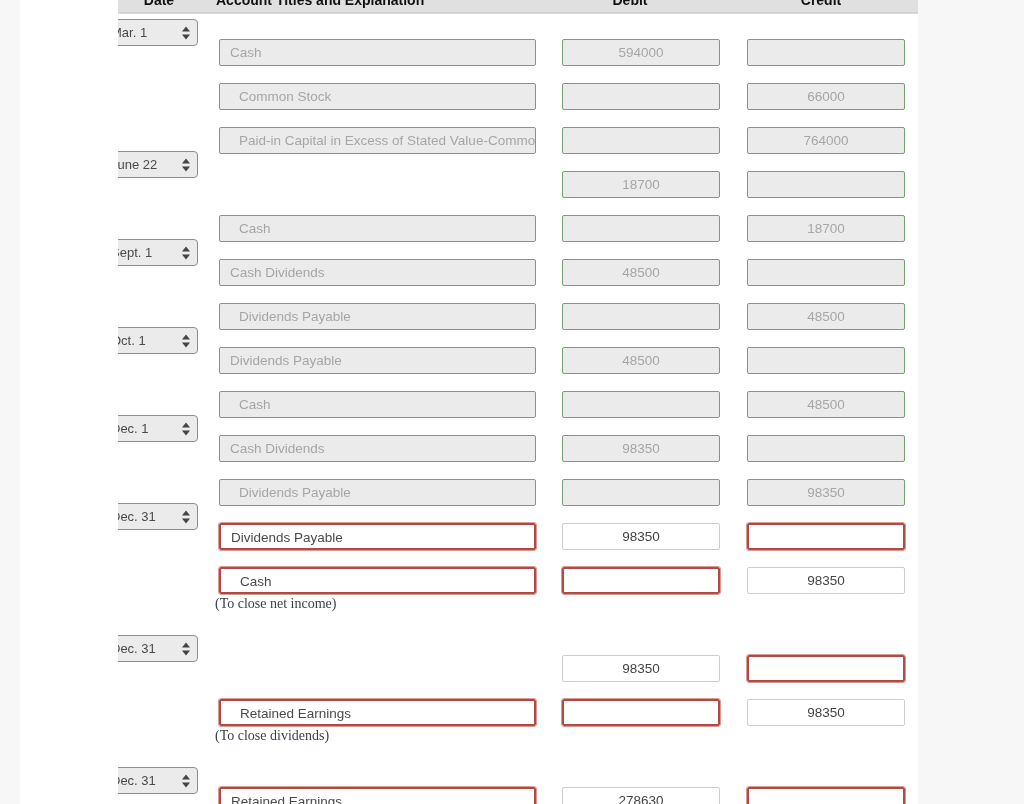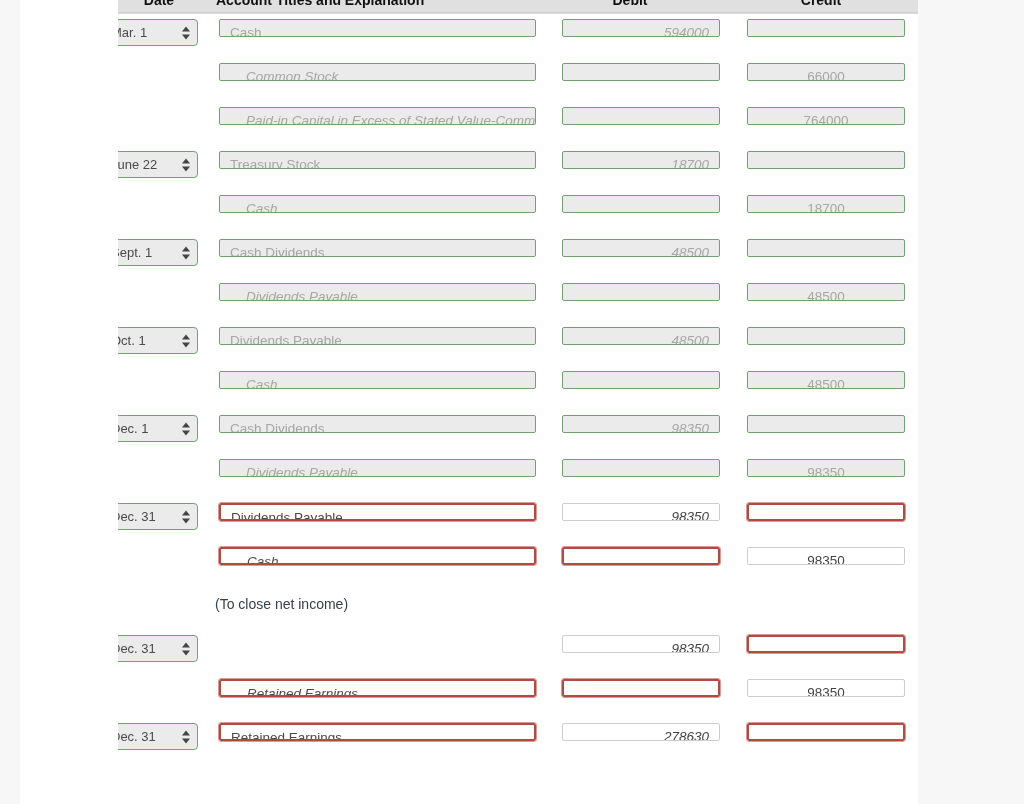--- a/index.html
+++ b/index.html
@@ -36,21 +36,21 @@
   #thead .h-credit { left: 606px; width: 194px; }
   #thead:after {
     content:""; position:absolute; left:0; right:0; bottom:0; height:2px;
     background: linear-gradient(to bottom, rgba(0,0,0,0.10), rgba(0,0,0,0));
   }
 
   
   #tbody { position: absolute; left: 0; top: 14px; width: 918px; }
 
   .jrow { position: relative; height: 44px; }
-  .memo-row { position: relative; height: 44px; }
+  .memo-row { position: relative; height: 44px; font-family: Liberation Serif, serif; }
 
   
   .date-cell { position: absolute; left: 118px; top: 5px; width: 80px; height: 27px; overflow: hidden; }
   .date-sel {
     position: absolute; left: -16px; top: 0; width: 96px; height: 27px;
     background: #ebebeb;
     border: 1px solid #74a074;
     border-radius: 4px;
     font-family: "Liberation Sans", sans-serif;
     font-size: 13px; color: #4a4a4a;
@@ -66,32 +66,33 @@
   .date-sel .spin i {
     position: absolute; left: 0; width: 0; height: 0;
     border-left: 4.5px solid transparent; border-right: 4.5px solid transparent;
   }
   .date-sel .spin i.up   { top: 1px;  border-bottom: 5px solid #444; }
   .date-sel .spin i.down { bottom: 1px; border-top: 5px solid #444; }
 
   
   .inp {
     position: absolute;
-    height: 18px;
+    height: 27px;
     border-radius: 2px;
     font-family: "Liberation Sans", sans-serif;
     font-size: 13.5px;
     line-height: 25px;
     padding: 0 10px;
     white-space: nowrap;
     overflow: hidden;
+    margin-top: 20px;
   }
   .acct { left: 219px; width: 317px; top: 5px; text-align: left; }
-  .acct.indent { padding-left: 26px; font-style: italic; }
-  .deb  { left: 562px; width: 158px; top: 5px; text-align: right; font-style: italic; }
+  .acct.indent { padding-left: 19px; }
+  .deb  { left: 562px; width: 158px; top: 5px; text-align: center; }
   .cre  { left: 747px; width: 158px; top: 5px; text-align: center; }
 
   
   .state-disabled {
     background: #ebebeb;
     border: 1px solid #74a074;
     color: #a6a6a6;
   }
   
   .state-err-filled {
@@ -156,21 +157,20 @@
         <div class="inp deb state-disabled"></div>
         <div class="inp cre state-disabled">764000</div>
       </div>
       <div class="jrow">
         <div class="date-cell">
           <div class="date-sel"><span>June 22</span><span class="spin">
               <i class="up"></i>
               <i class="down"></i>
             </span></div>
         </div>
-        <div class="inp acct state-disabled">Treasury Stock</div>
         <div class="inp deb state-disabled">18700</div>
         <div class="inp cre state-disabled"></div>
       </div>
       <div class="jrow">
         <div class="inp acct state-disabled indent">Cash</div>
         <div class="inp deb state-disabled"></div>
         <div class="inp cre state-disabled">18700</div>
       </div>
       <div class="jrow">
         <div class="date-cell">
@@ -247,20 +247,23 @@
             </span></div>
         </div>
         <div class="inp deb state-plain">98350</div>
         <div class="inp cre state-err-empty"></div>
       </div>
       <div class="jrow">
         <div class="inp acct state-err-filled indent">Retained Earnings</div>
         <div class="inp deb state-err-empty"></div>
         <div class="inp cre state-plain">98350</div>
       </div>
+      <div class="memo-row">
+        <div class="memo">(To close dividends)</div>
+      </div>
       <div class="jrow">
         <div class="date-cell">
           <div class="date-sel"><span>Dec. 31</span><span class="spin">
               <i class="up"></i>
               <i class="down"></i>
             </span></div>
         </div>
         <div class="inp acct state-err-filled">Retained Earnings</div>
         <div class="inp deb state-plain">278630</div>
         <div class="inp cre state-err-empty"></div>

